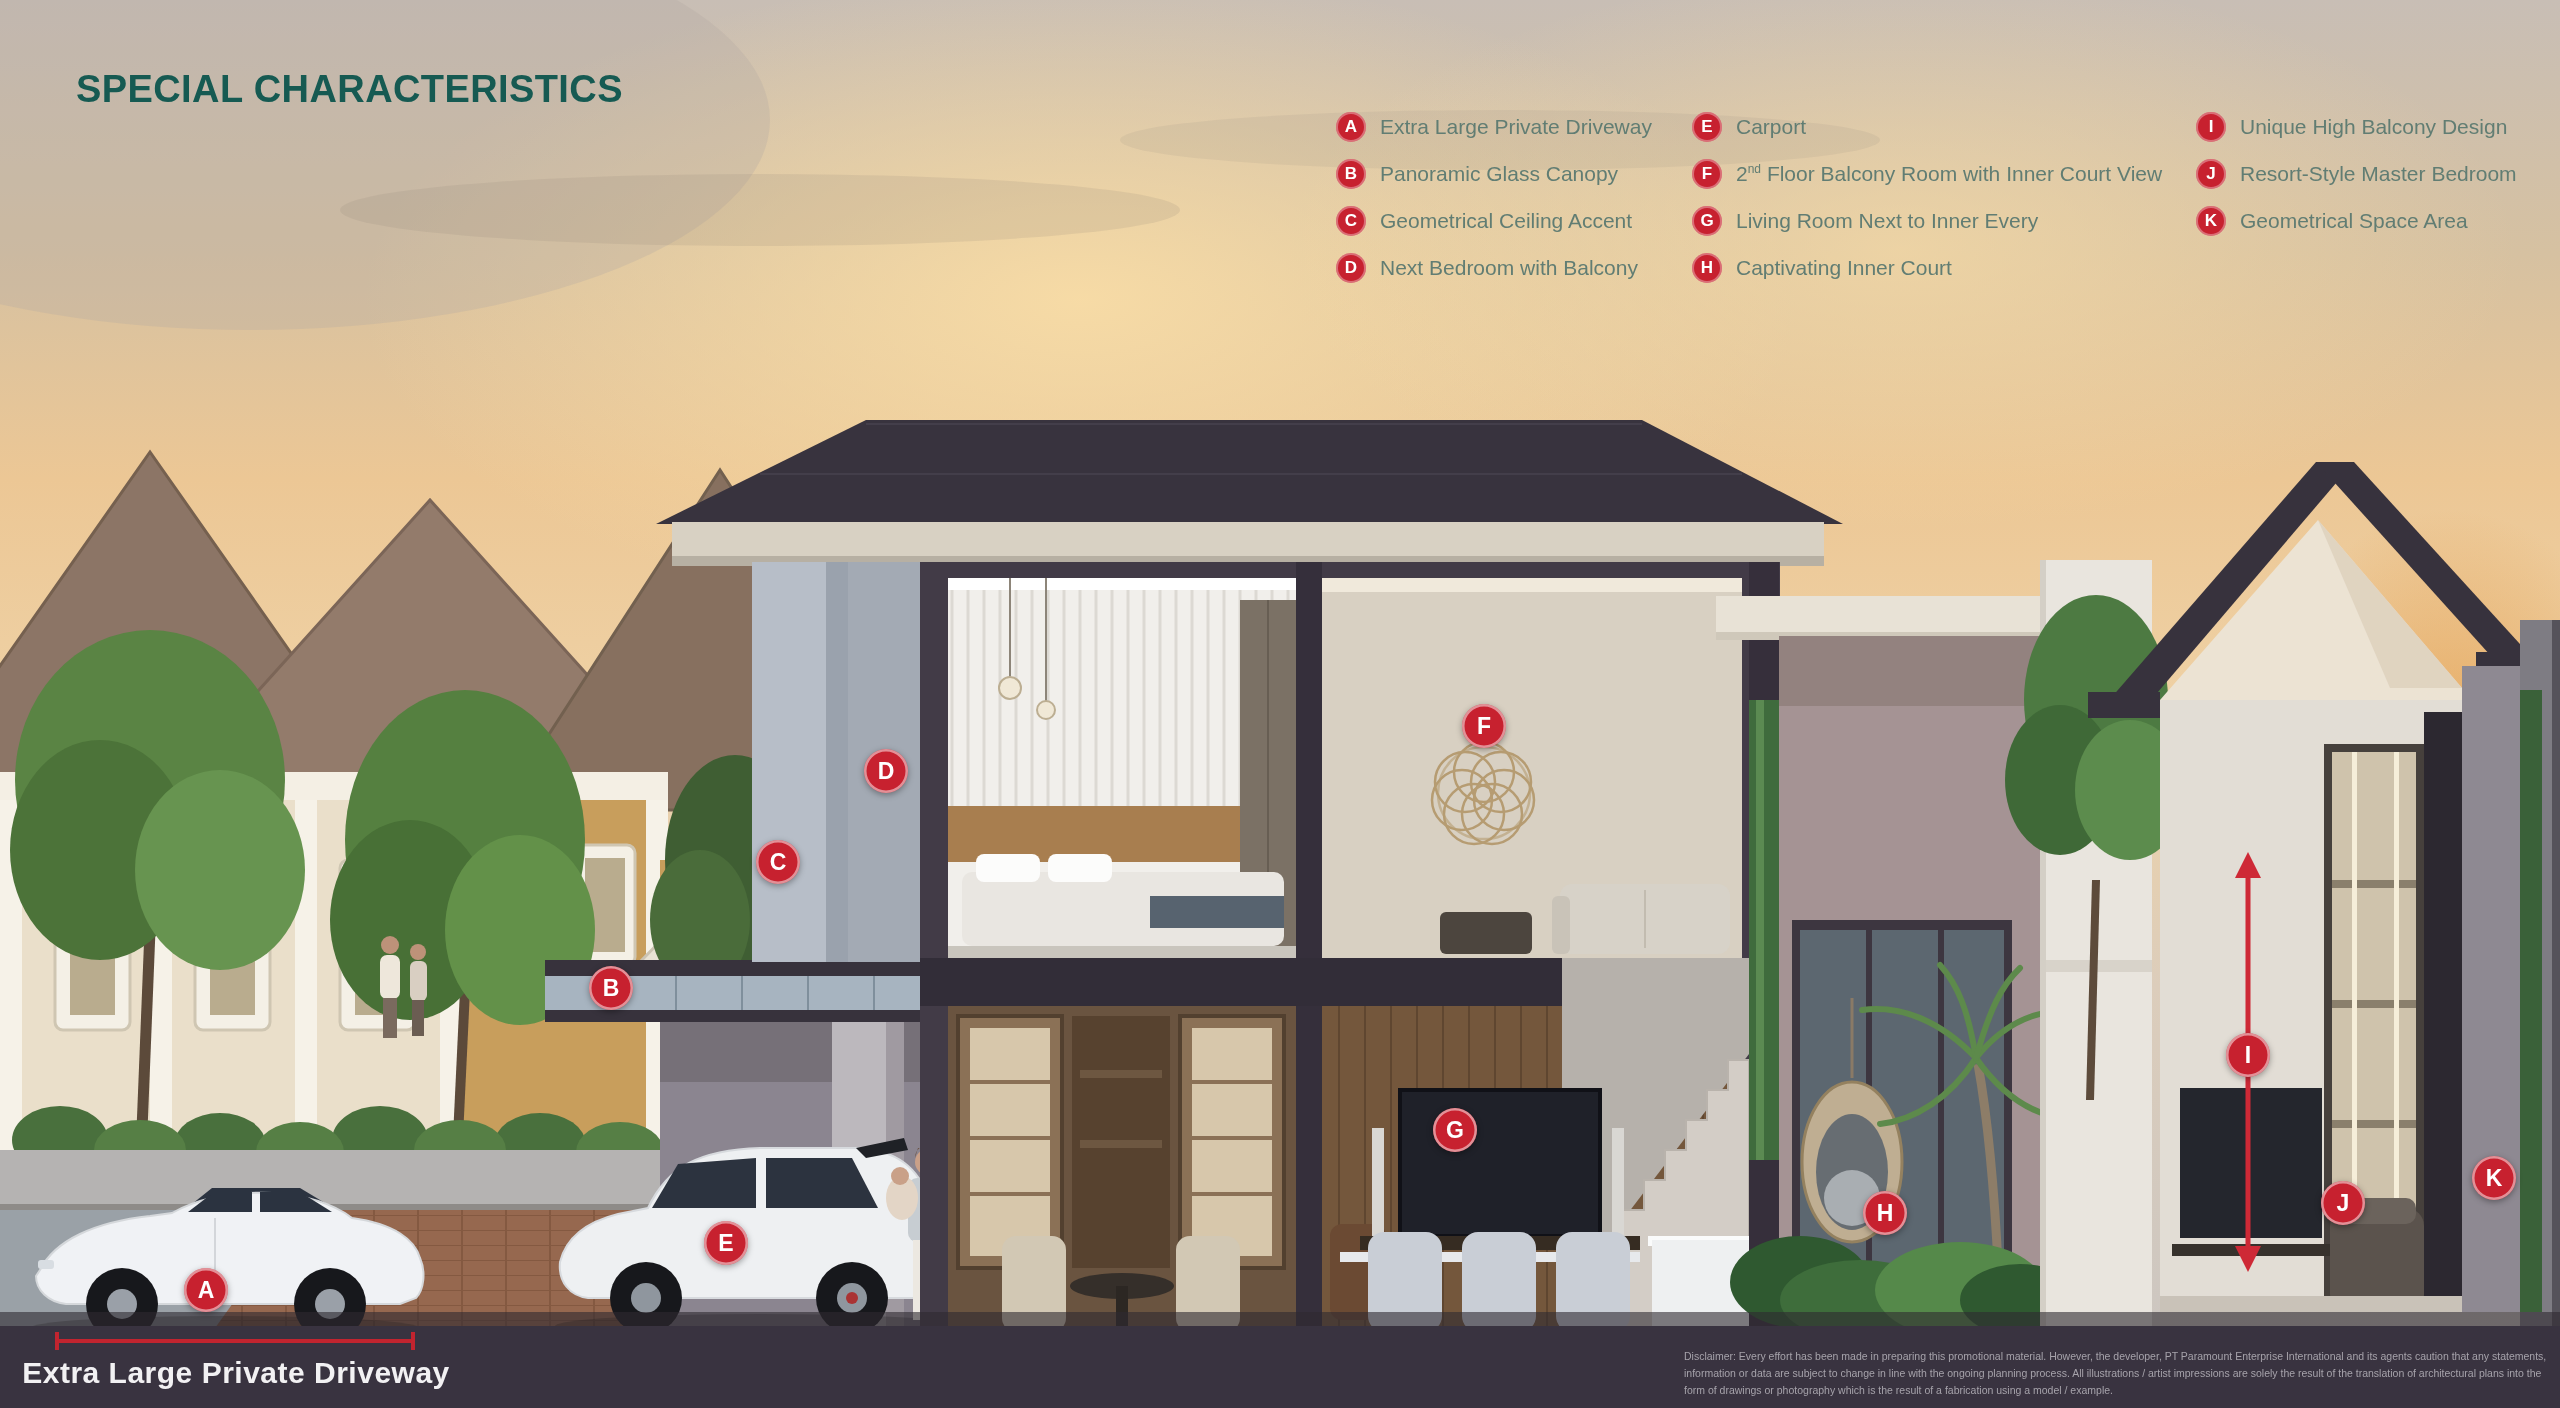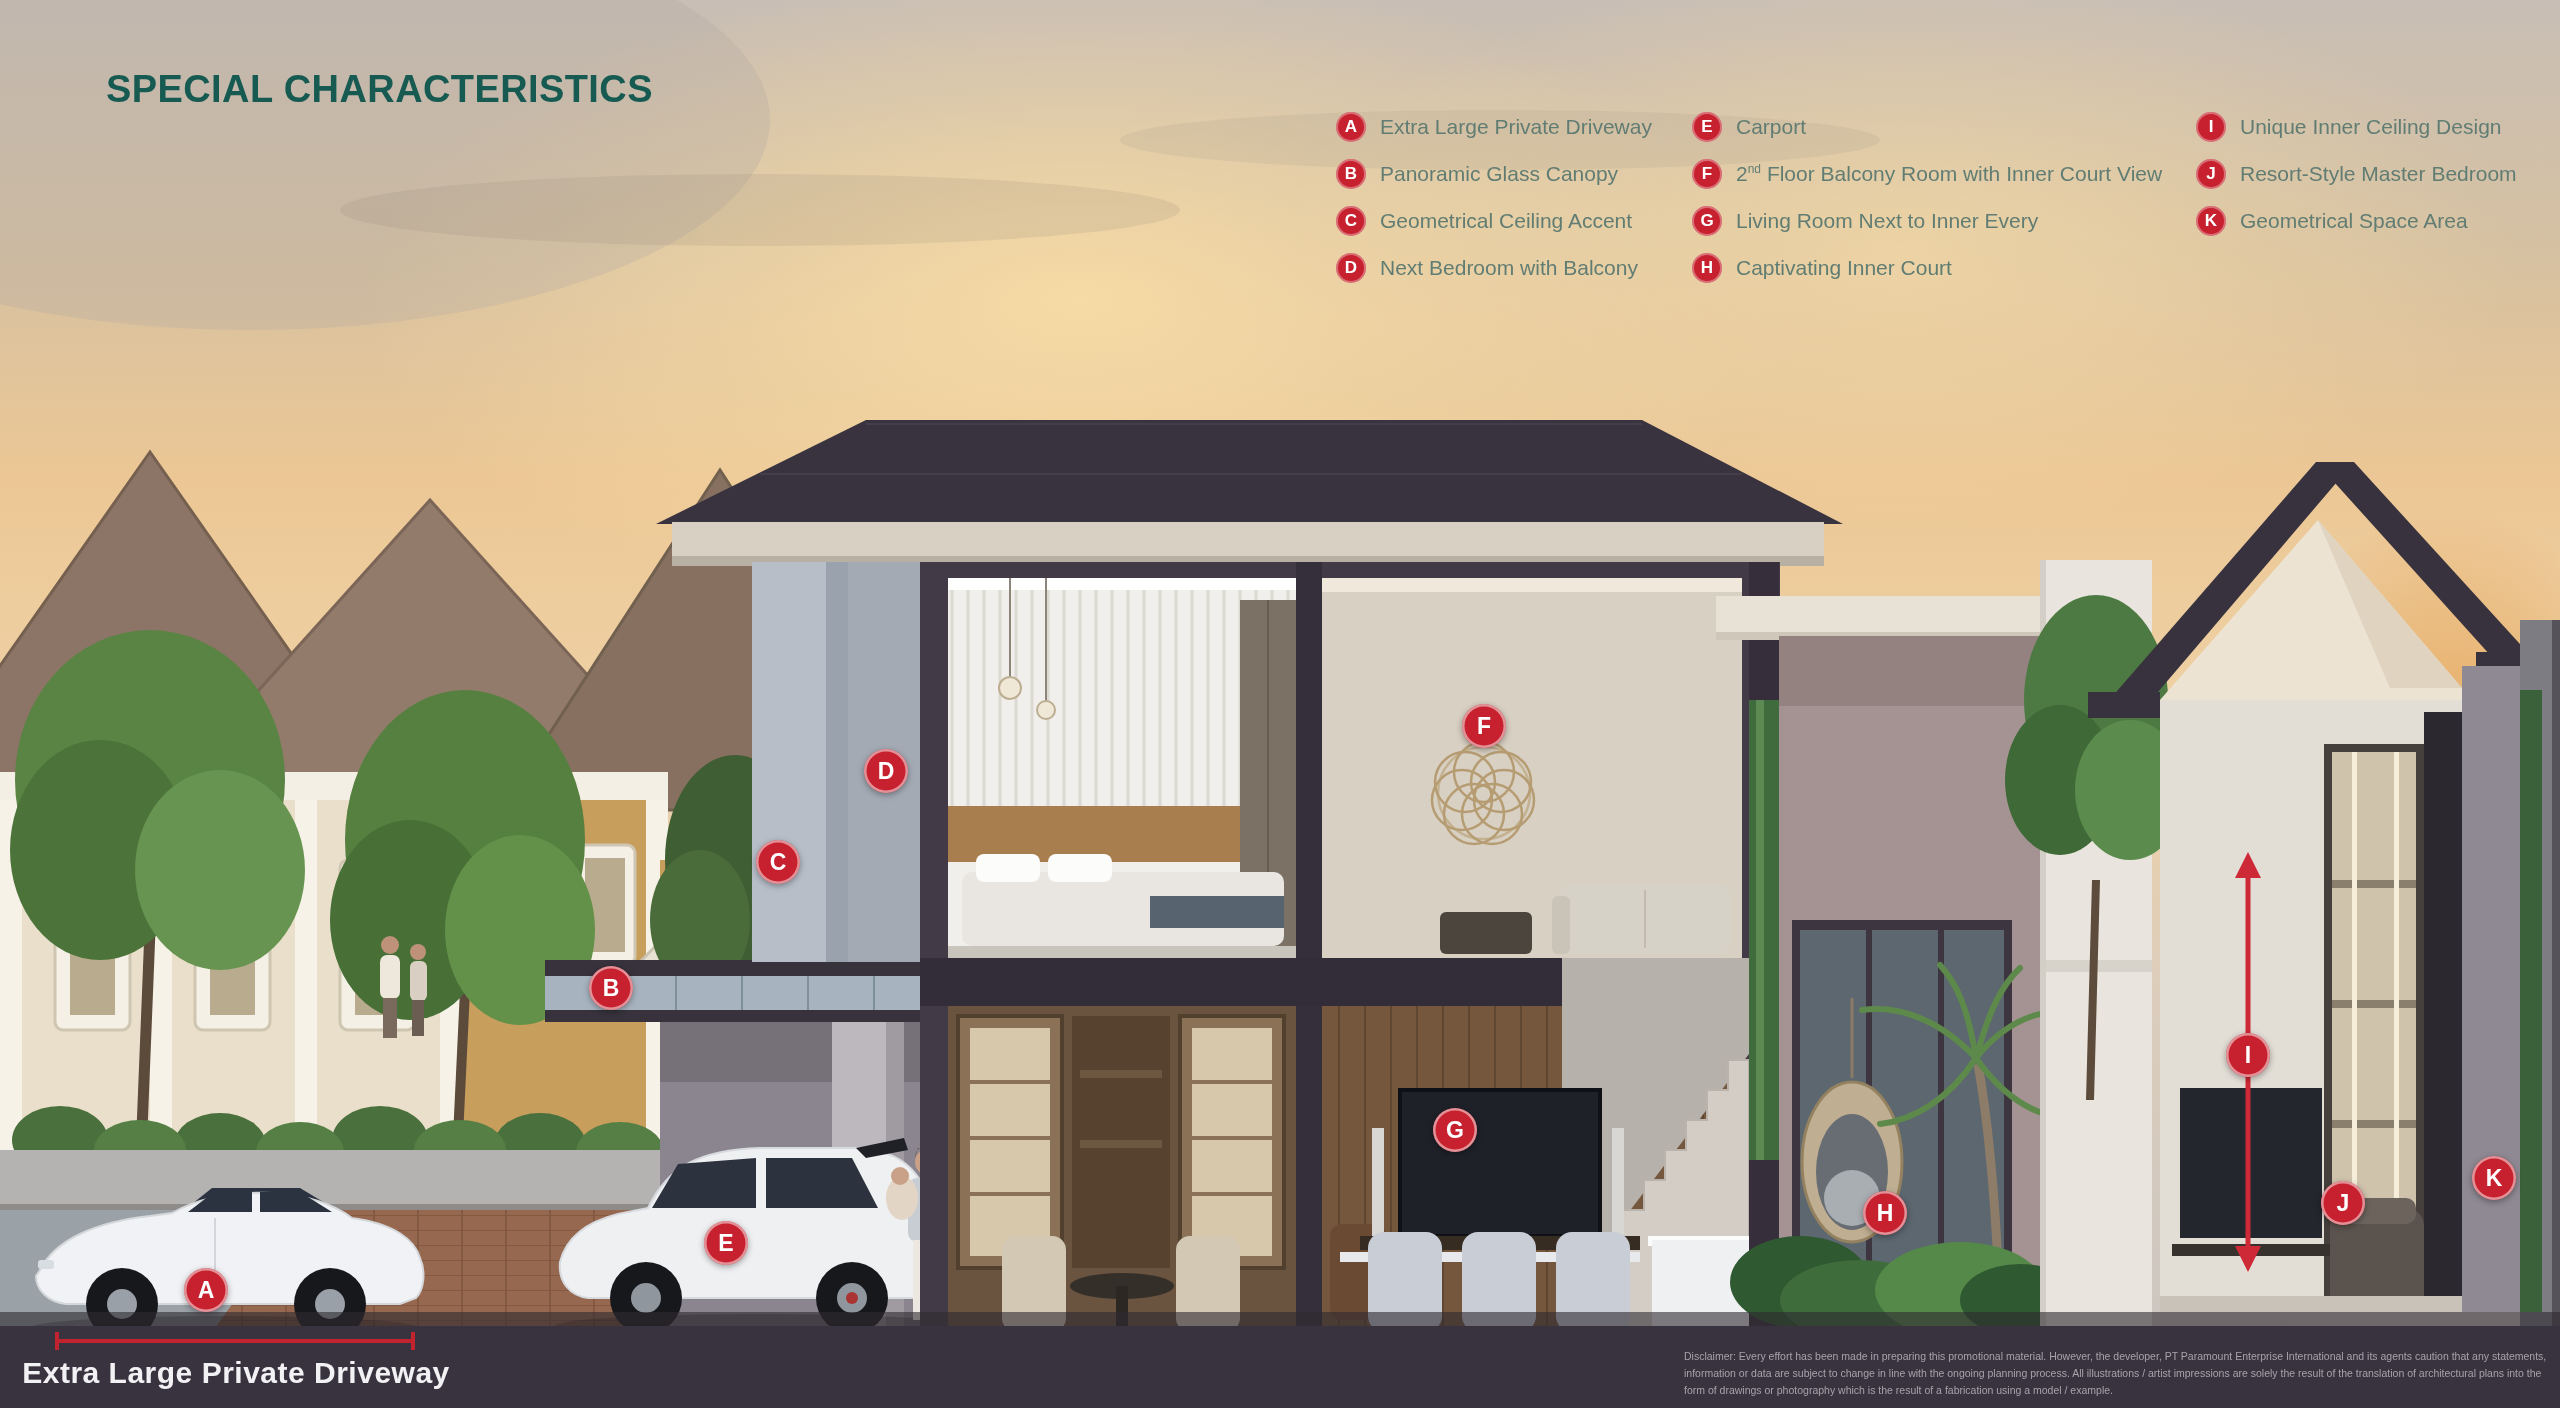--- a/index.html
+++ b/index.html
@@ -1,20 +1,20 @@
 <!DOCTYPE html>
 <html><head>
 <meta charset="utf-8">
 <style>
   html,body{margin:0;padding:0;background:#1e1b20;font-family:"Liberation Sans",sans-serif;}
   .stage{position:relative;width:2560px;height:1408px;overflow:hidden;background:#cfc6bd;}
   .scene{position:absolute;left:0;top:0;}
 
   
-  .title{position:absolute;left:76px;top:68px;font-size:38px;font-weight:800;letter-spacing:.4px;color:#165a52;margin-left:30px;}
+  .title{position:absolute;left:76px;top:68px;font-size:38px;font-weight:800;letter-spacing:.4px;color:#165a52;}
 
   
   .legend-col{position:absolute;}
   .col-1{left:1336px;top:112px;}
   .col-2{left:1692px;top:112px;}
   .col-3{left:2196px;top:112px;}
   .lg-item{display:flex;align-items:center;height:30px;margin-bottom:17px;}
   .badge{flex:0 0 30px;width:30px;height:30px;border-radius:50%;background:#c7212f;
          box-shadow:inset 0 0 0 2px rgba(255,255,255,.35);
          color:#fff;font-size:17px;font-weight:700;display:flex;align-items:center;justify-content:center;}
@@ -455,21 +455,21 @@
     </div>
     <div class="lg-item">
       <span class="badge">H</span>
       <span class="lg-text">Captivating Inner Court</span>
     </div>
   </div>
 
   <div class="legend-col col-3">
     <div class="lg-item">
       <span class="badge">I</span>
-      <span class="lg-text">Unique Inner Ceiling Design</span>
+      <span class="lg-text">Unique High Balcony Design</span>
     </div>
     <div class="lg-item">
       <span class="badge">J</span>
       <span class="lg-text">Resort-Style Master Bedroom</span>
     </div>
     <div class="lg-item">
       <span class="badge">K</span>
       <span class="lg-text">Geometrical Space Area</span>
     </div>
   </div>

